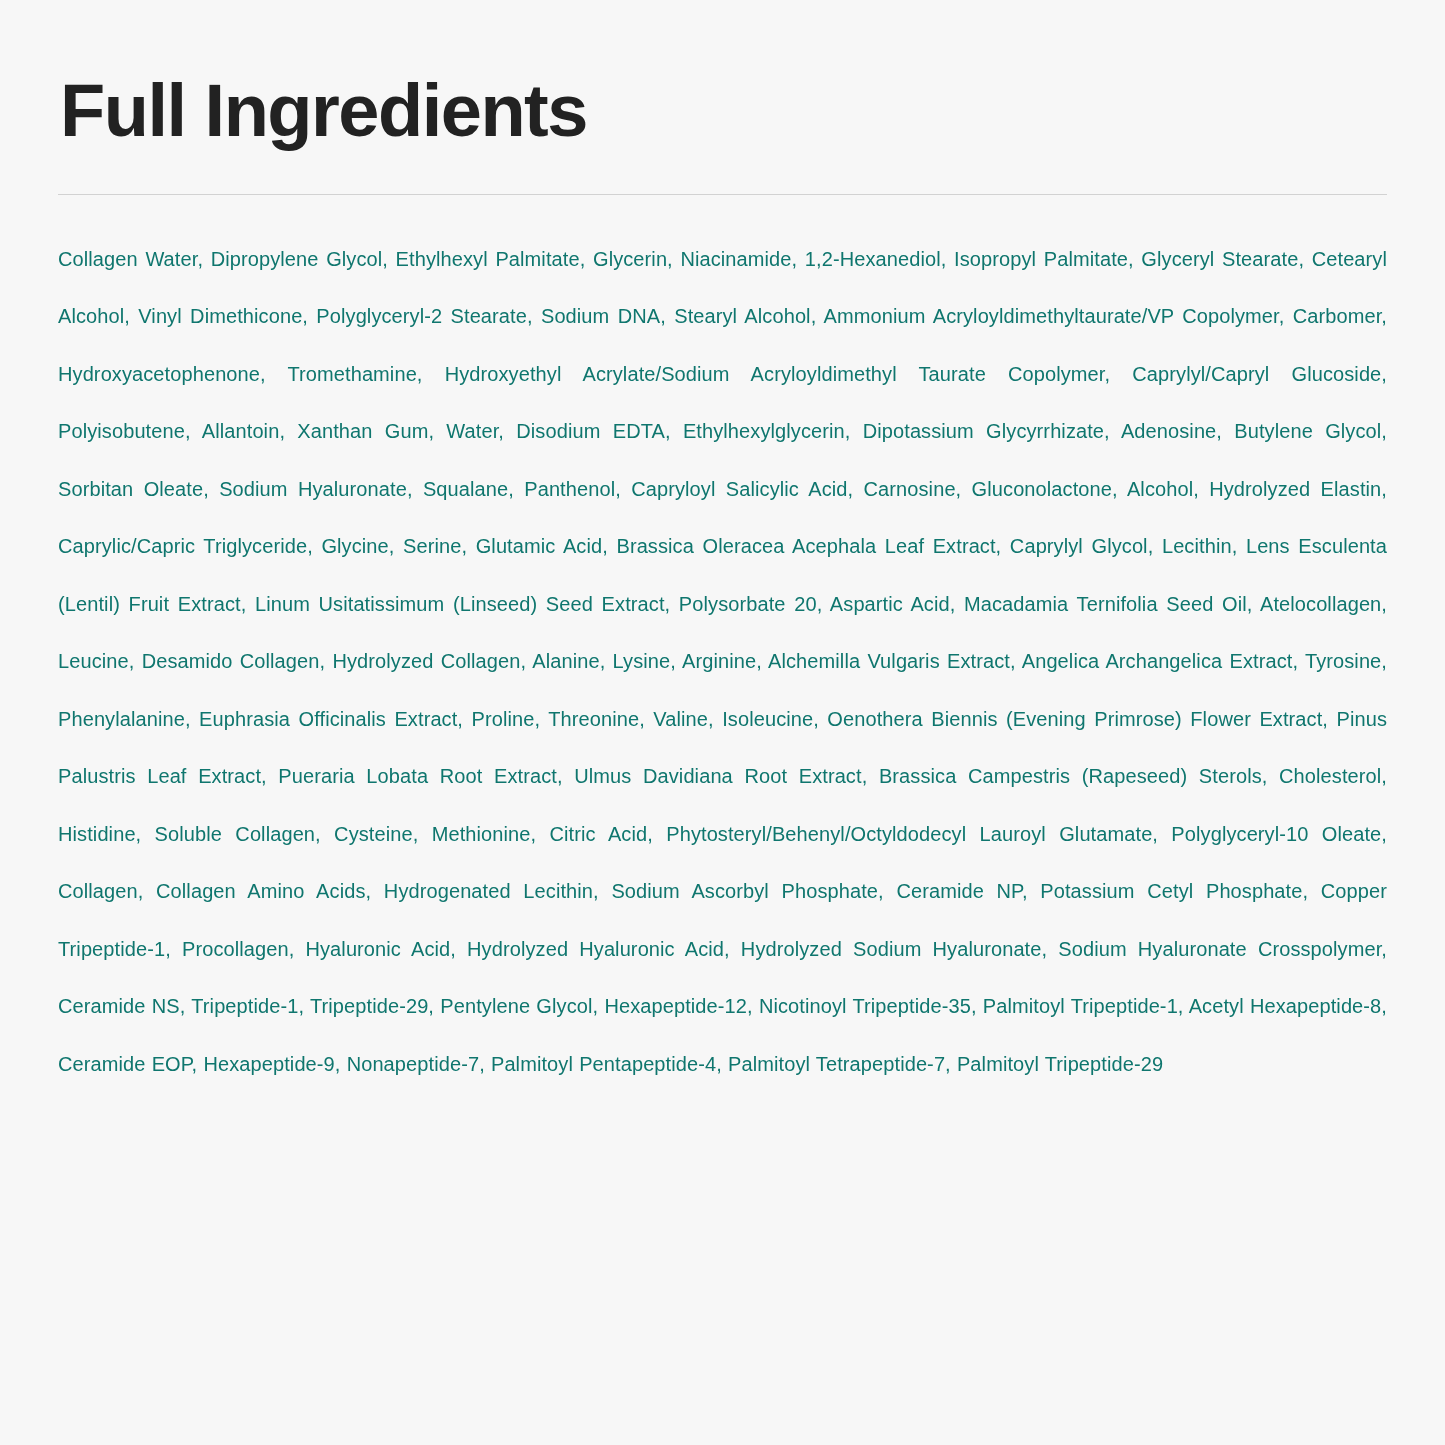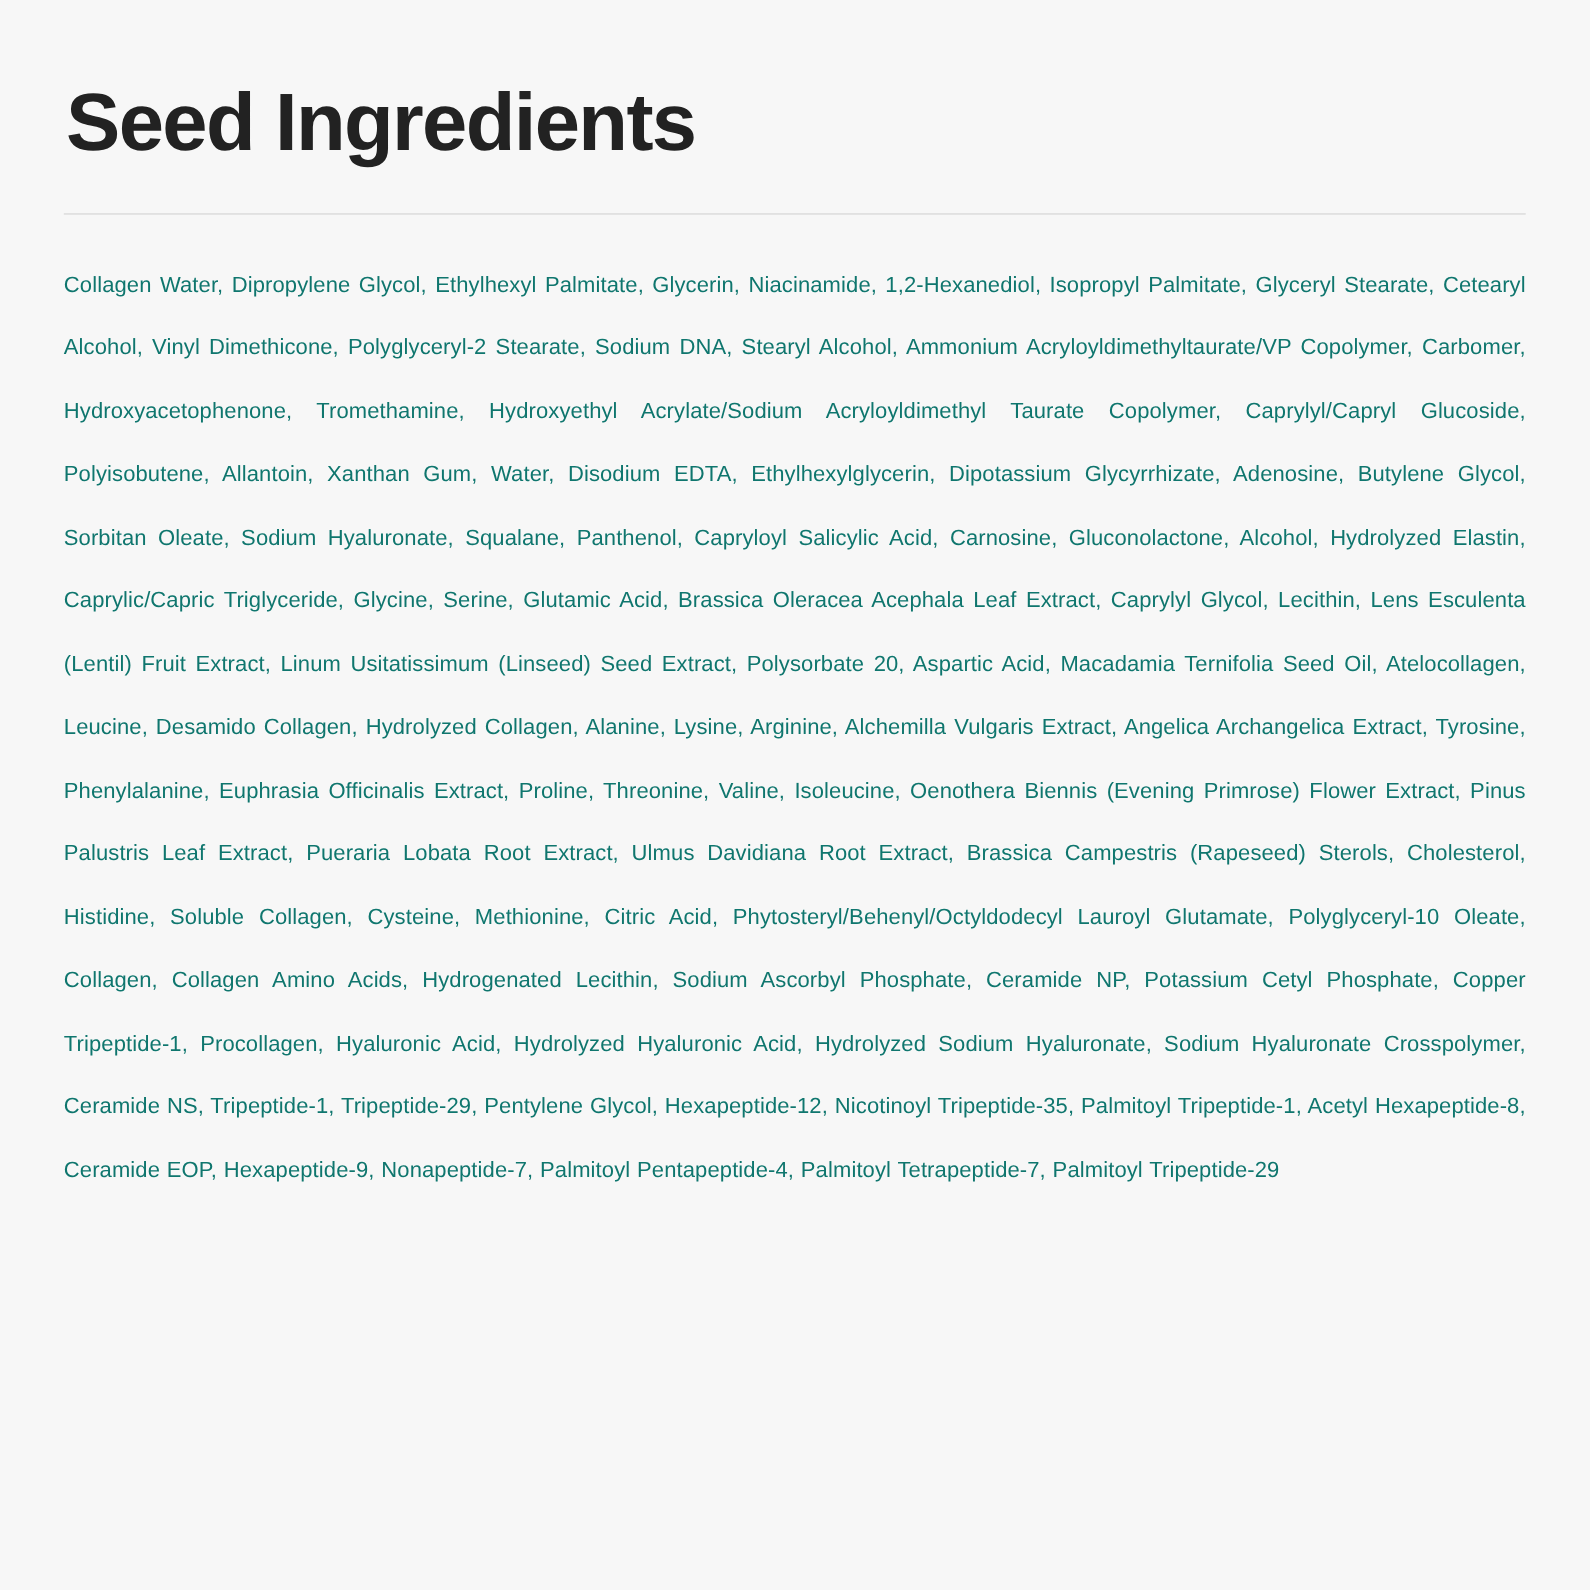--- a/index.html
+++ b/index.html
@@ -48,16 +48,16 @@
     word-spacing: 0.5px;
     hyphens: none;
     overflow-wrap: break-word;
     word-break: break-word;
   }
 </style>
 </head>
 <body>
 
 <div class="page">
-  <h1 class="doc-title">Seed Ingredients</h1>
+  <h1 class="doc-title">Full Ingredients</h1>
   <div class="divider"></div>
   <div class="ingredients-body">Collagen Water, Dipropylene Glycol, Ethylhexyl Palmitate, Glycerin, Niacinamide, 1,2-Hexanediol, Isopropyl Palmitate, Glyceryl Stearate, Cetearyl Alcohol, Vinyl Dimethicone, Polyglyceryl-2 Stearate, Sodium DNA, Stearyl Alcohol, Ammonium Acryloyldimethyltaurate/VP Copolymer, Carbomer, Hydroxyacetophenone, Tromethamine, Hydroxyethyl Acrylate/Sodium Acryloyldimethyl Taurate Copolymer, Caprylyl/Capryl Glucoside, Polyisobutene, Allantoin, Xanthan Gum, Water, Disodium EDTA, Ethylhexylglycerin, Dipotassium Glycyrrhizate, Adenosine, Butylene Glycol, Sorbitan Oleate, Sodium Hyaluronate, Squalane, Panthenol, Capryloyl Salicylic Acid, Carnosine, Gluconolactone, Alcohol, Hydrolyzed Elastin, Caprylic/Capric Triglyceride, Glycine, Serine, Glutamic Acid, Brassica Oleracea Acephala Leaf Extract, Caprylyl Glycol, Lecithin, Lens Esculenta (Lentil) Fruit Extract, Linum Usitatissimum (Linseed) Seed Extract, Polysorbate 20, Aspartic Acid, Macadamia Ternifolia Seed Oil, Atelocollagen, Leucine, Desamido Collagen, Hydrolyzed Collagen, Alanine, Lysine, Arginine, Alchemilla Vulgaris Extract, Angelica Archangelica Extract, Tyrosine, Phenylalanine, Euphrasia Officinalis Extract, Proline, Threonine, Valine, Isoleucine, Oenothera Biennis (Evening Primrose) Flower Extract, Pinus Palustris Leaf Extract, Pueraria Lobata Root Extract, Ulmus Davidiana Root Extract, Brassica Campestris (Rapeseed) Sterols, Cholesterol, Histidine, Soluble Collagen, Cysteine, Methionine, Citric Acid, Phytosteryl/Behenyl/Octyldodecyl Lauroyl Glutamate, Polyglyceryl-10 Oleate, Collagen, Collagen Amino Acids, Hydrogenated Lecithin, Sodium Ascorbyl Phosphate, Ceramide NP, Potassium Cetyl Phosphate, Copper Tripeptide-1, Procollagen, Hyaluronic Acid, Hydrolyzed Hyaluronic Acid, Hydrolyzed Sodium Hyaluronate, Sodium Hyaluronate Crosspolymer, Ceramide NS, Tripeptide-1, Tripeptide-29, Pentylene Glycol, Hexapeptide-12, Nicotinoyl Tripeptide-35, Palmitoyl Tripeptide-1, Acetyl Hexapeptide-8, Ceramide EOP, Hexapeptide-9, Nonapeptide-7, Palmitoyl Pentapeptide-4, Palmitoyl Tetrapeptide-7, Palmitoyl Tripeptide-29</div>
 </div>
 
 </body></html>

